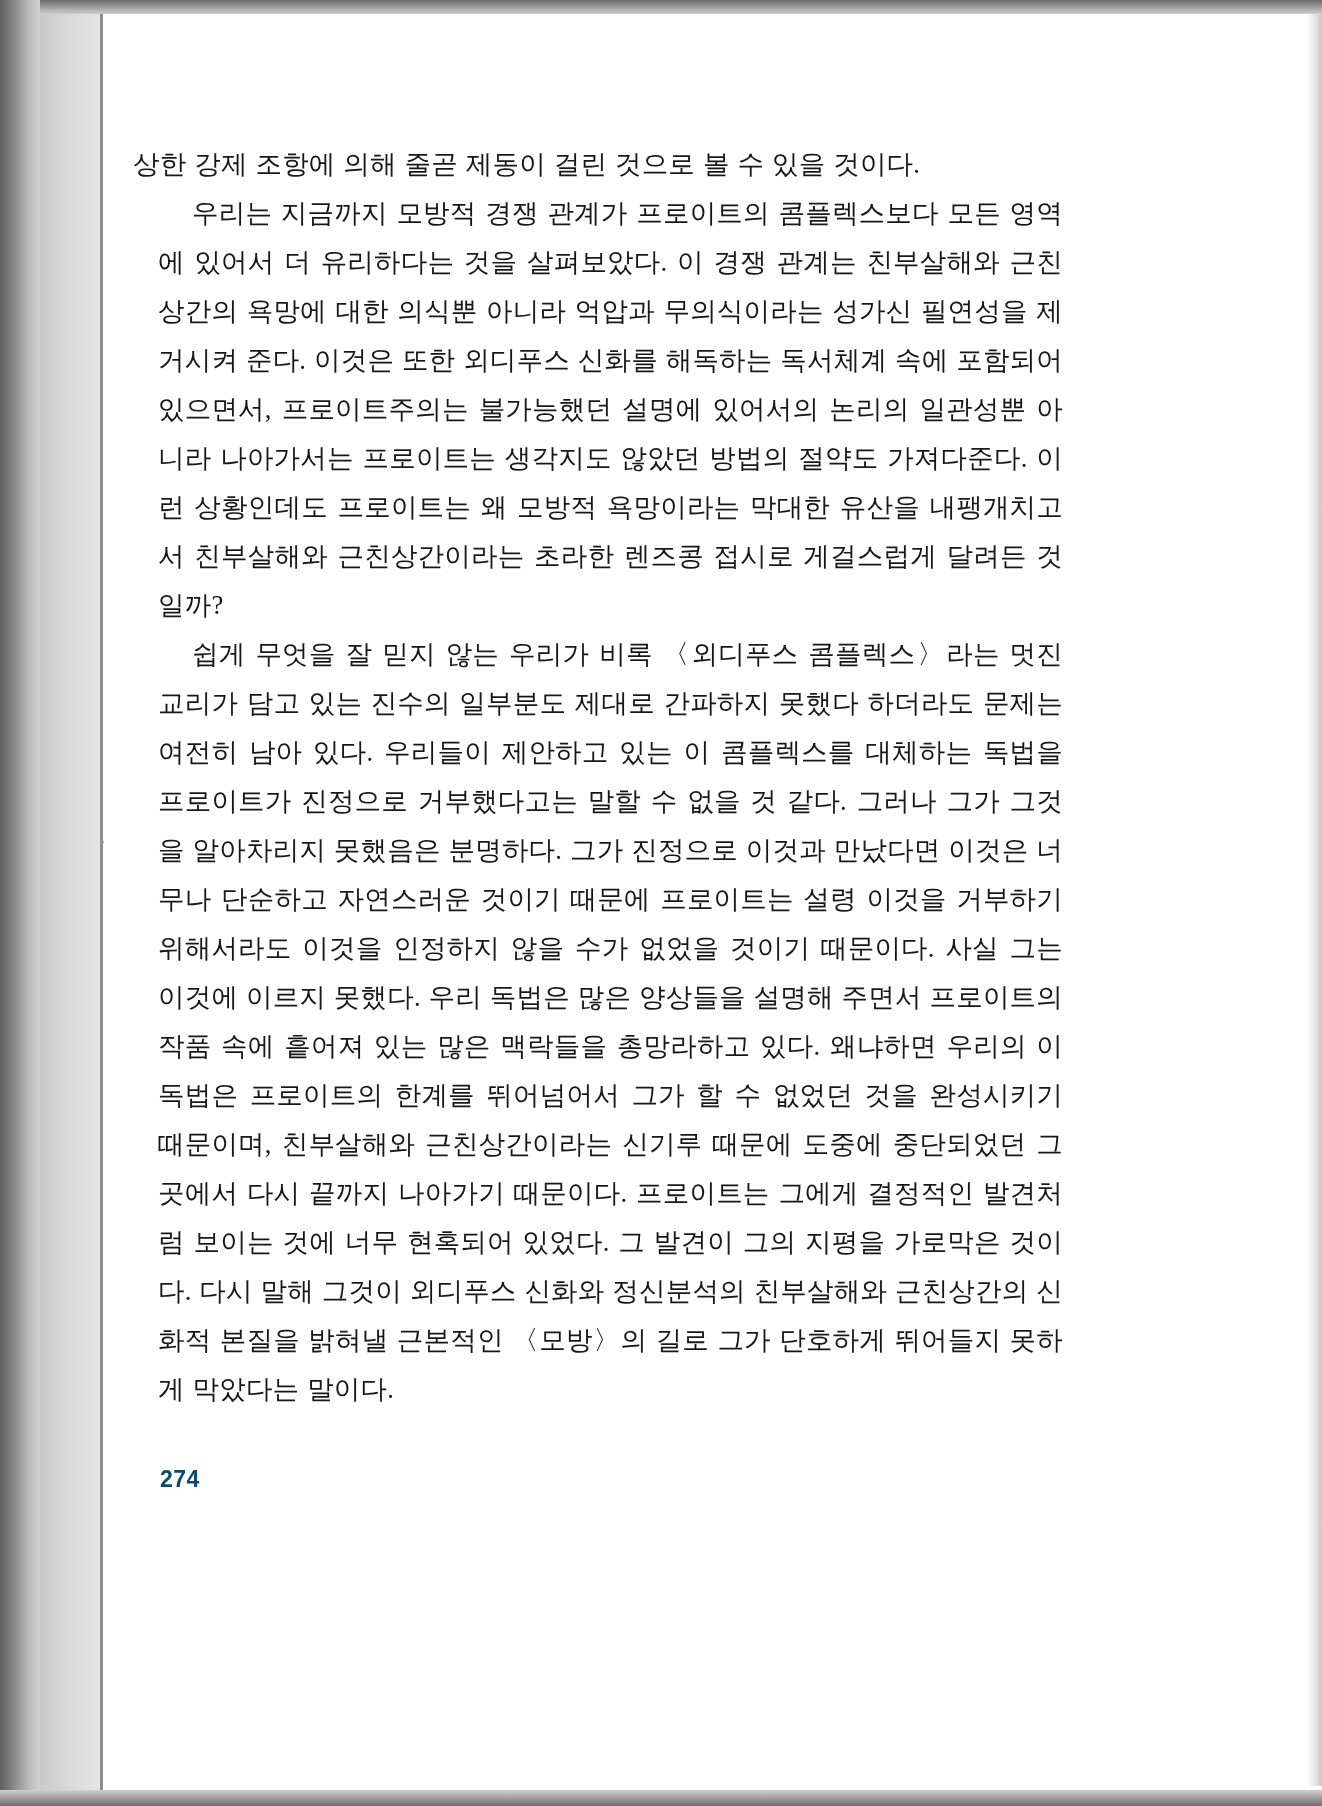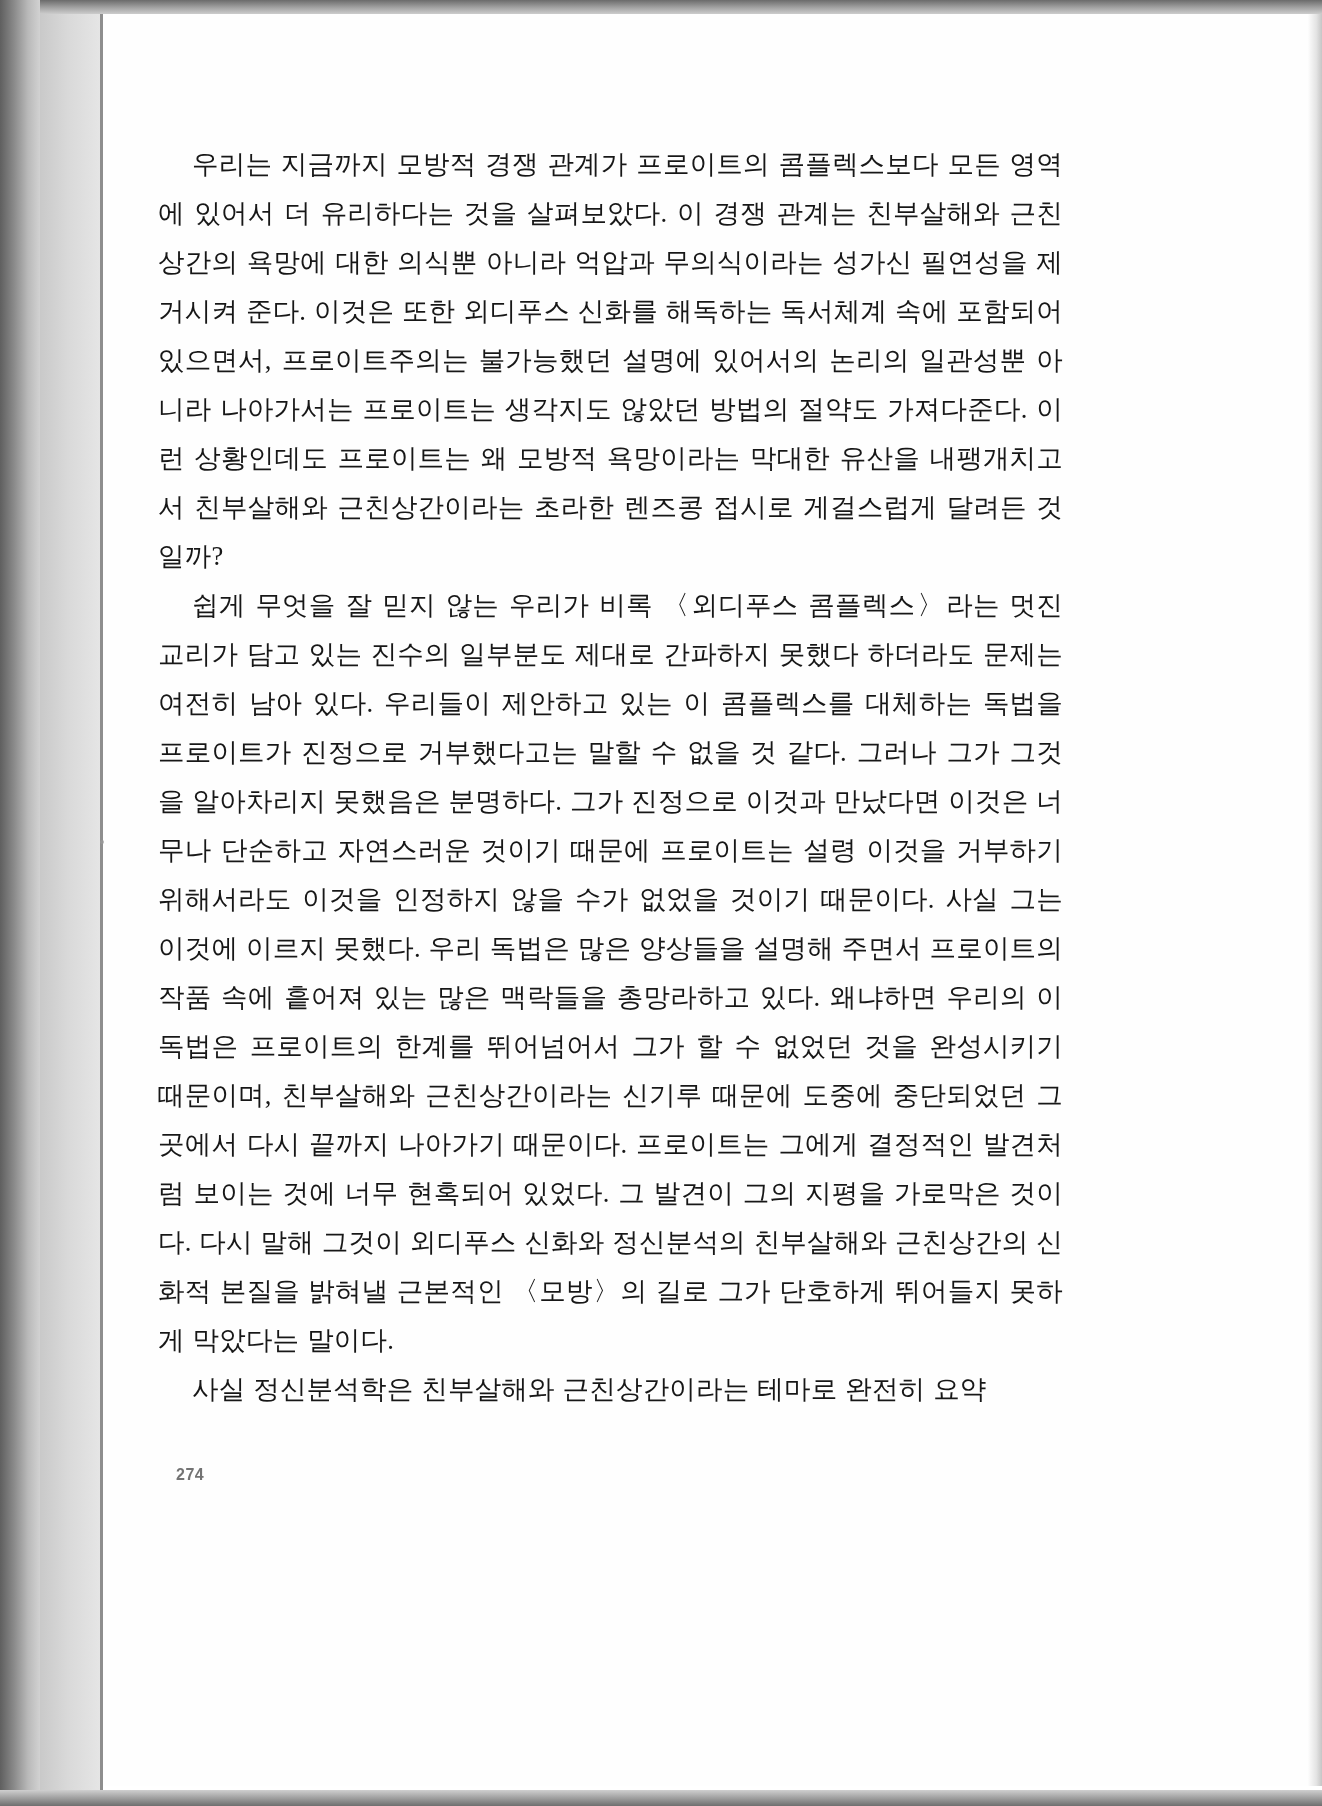--- a/index.html
+++ b/index.html
@@ -103,26 +103,26 @@
     text-indent: 34px;
     margin-left: 25px;
   }
   .para + .para {
     margin-top: 0;
   }
 
   
   .page-number {
     position: absolute;
-    left: 176px;
+    left: 160px;
     top: 1466px;
     font-family: "Liberation Sans", sans-serif;
-    font-size: 16px;
+    font-size: 23px;
     font-weight: 700;
-    color: #737373;
+    color: #0c4a6e;
     letter-spacing: 0.5px;
   }
 
   
   .speck {
     position: absolute;
     left: 100px;
     top: 840px;
     width: 4px;
     height: 4px;
@@ -141,20 +141,20 @@
   <div class="scan-edge-bottom"></div>
   <div class="scan-gutter"></div>
   <div class="scan-gutter-line"></div>
 
   <div class="paper"></div>
   <div class="paper-shadow-right"></div>
 
   <div class="speck"></div>
 
   <div class="text-body">
+    <p class="para">상한 강제 조항에 의해 줄곧 제동이 걸린 것으로 볼 수 있을 것이다.</p>
     <p class="para indent">우리는 지금까지 모방적 경쟁 관계가 프로이트의 콤플렉스보다 모든 영역에 있어서 더 유리하다는 것을 살펴보았다. 이 경쟁 관계는 친부살해와 근친상간의 욕망에 대한 의식뿐 아니라 억압과 무의식이라는 성가신 필연성을 제거시켜 준다. 이것은 또한 외디푸스 신화를 해독하는 독서체계 속에 포함되어 있으면서, 프로이트주의는 불가능했던 설명에 있어서의 논리의 일관성뿐 아니라 나아가서는 프로이트는 생각지도 않았던 방법의 절약도 가져다준다. 이런 상황인데도 프로이트는 왜 모방적 욕망이라는 막대한 유산을 내팽개치고서 친부살해와 근친상간이라는 초라한 렌즈콩 접시로 게걸스럽게 달려든 것일까?</p>
     <p class="para indent">쉽게 무엇을 잘 믿지 않는 우리가 비록 〈외디푸스 콤플렉스〉라는 멋진 교리가 담고 있는 진수의 일부분도 제대로 간파하지 못했다 하더라도 문제는 여전히 남아 있다. 우리들이 제안하고 있는 이 콤플렉스를 대체하는 독법을 프로이트가 진정으로 거부했다고는 말할 수 없을 것 같다. 그러나 그가 그것을 알아차리지 못했음은 분명하다. 그가 진정으로 이것과 만났다면 이것은 너무나 단순하고 자연스러운 것이기 때문에 프로이트는 설령 이것을 거부하기 위해서라도 이것을 인정하지 않을 수가 없었을 것이기 때문이다. 사실 그는 이것에 이르지 못했다. 우리 독법은 많은 양상들을 설명해 주면서 프로이트의 작품 속에 흩어져 있는 많은 맥락들을 총망라하고 있다. 왜냐하면 우리의 이 독법은 프로이트의 한계를 뛰어넘어서 그가 할 수 없었던 것을 완성시키기 때문이며, 친부살해와 근친상간이라는 신기루 때문에 도중에 중단되었던 그곳에서 다시 끝까지 나아가기 때문이다. 프로이트는 그에게 결정적인 발견처럼 보이는 것에 너무 현혹되어 있었다. 그 발견이 그의 지평을 가로막은 것이다. 다시 말해 그것이 외디푸스 신화와 정신분석의 친부살해와 근친상간의 신화적 본질을 밝혀낼 근본적인 〈모방〉의 길로 그가 단호하게 뛰어들지 못하게 막았다는 말이다.</p>
-    <p class="para indent">사실 정신분석학은 친부살해와 근친상간이라는 테마로 완전히 요약</p>
   </div>
 
   <div class="page-number">274</div>
 
 </div>
 
 </body></html>

